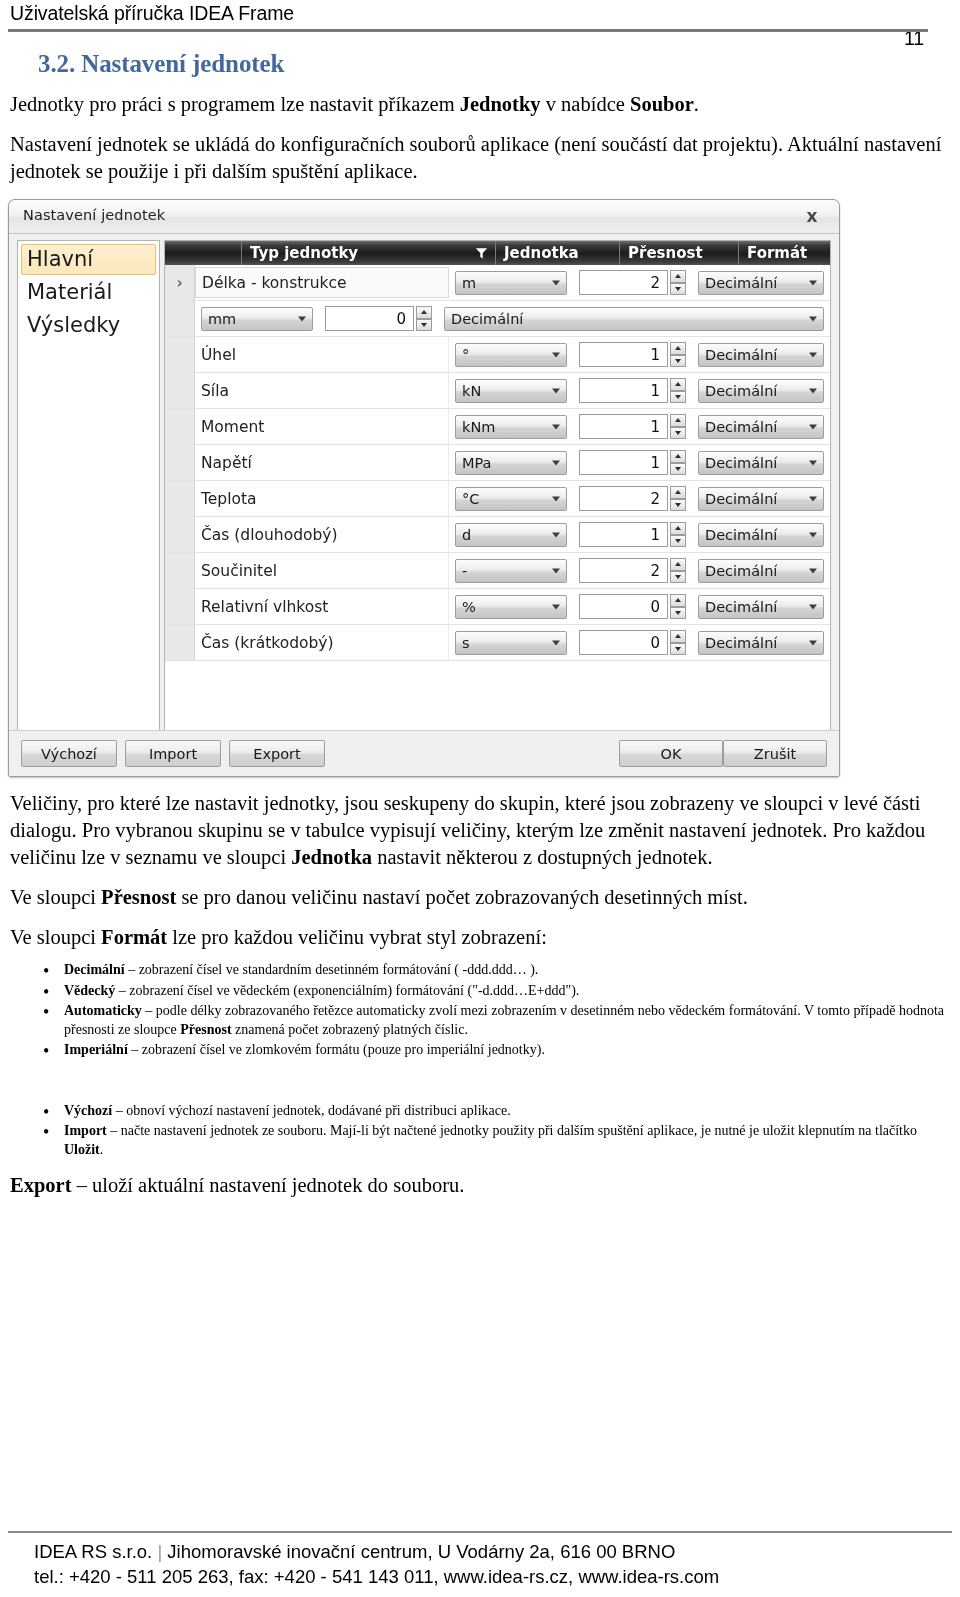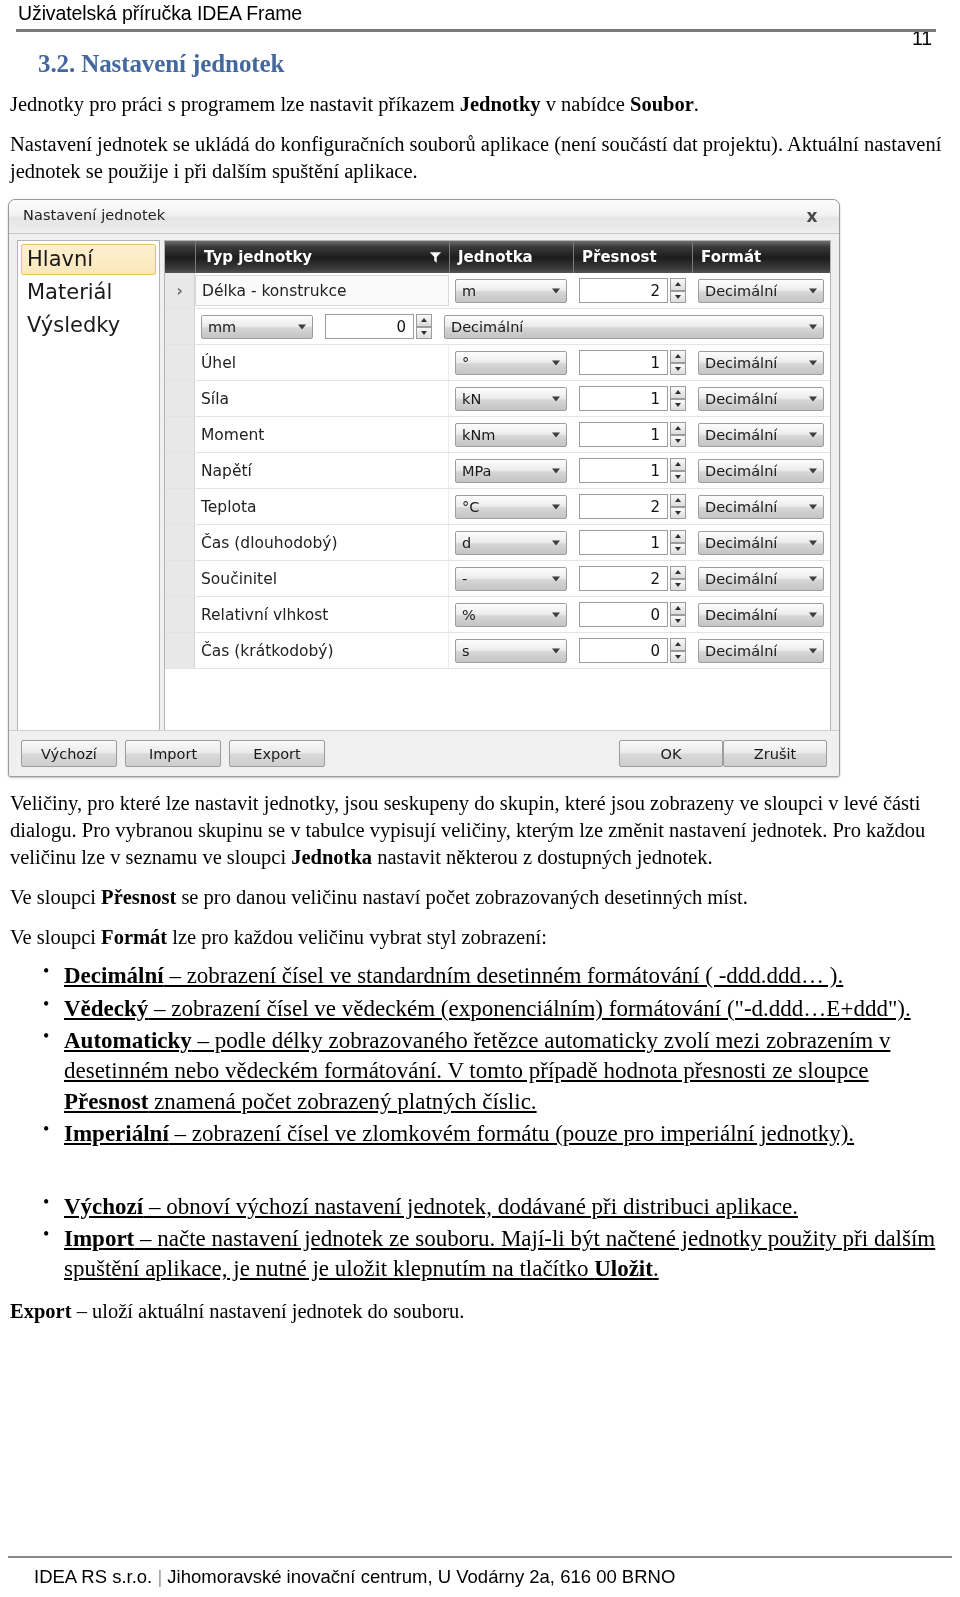--- a/index.html
+++ b/index.html
@@ -13,21 +13,21 @@
     height: 1597px;
     position: relative;
     font-family: "Liberation Serif", "DejaVu Serif", serif;
     color: #000;
     overflow: hidden;
   }
 
   
   .page-header {
     position: absolute;
-    top: 0; left: 8px;
+    top: 0; left: 0;
     width: 936px;
     height: 34px;
     box-sizing: border-box;
   }
   .page-header .hdr-inner {
     display: flex;
     align-items: flex-start;
     justify-content: space-between;
     padding: 2px 12px 0 10px;
     font-family: "Liberation Sans", "DejaVu Sans", sans-serif;
@@ -151,22 +151,23 @@
     margin-left: 4px;
     background: #fff;
     border: 1px solid #b4b4b4;
     box-sizing: border-box;
     display: flex;
     flex-direction: column;
     overflow: hidden;
   }
   .grid-head {
     display: flex;
-    height: 32px;
+    height: 24px;
     background: linear-gradient(to bottom,#6e6e6e 0%,#3a3a3a 18%,#1c1c1c 52%,#3c3c3c 88%,#555 100%);
+    padding-left: 46px;
   }
   .grid-head .cell {
     color: #fff;
     font-size: 15px;
     font-weight: bold;
     display: flex;
     align-items: center;
     padding: 0 8px;
     box-sizing: border-box;
     position: relative;
@@ -333,24 +334,23 @@
 
   
   ul.bullets {
     margin: 10px 10px 0 10px;
     padding: 0;
     list-style: none;
   }
   ul.bullets > li {
     position: relative;
     padding-left: 54px;
-    font-size: 23px;
+    font-size: 14px;
     line-height: 1.32;
     margin-bottom: 2px;
-    text-decoration: underline;
   }
   ul.bullets > li::before {
     content: "\2022";
     position: absolute;
     left: 33px;
     top: -1px;
     font-size: 18px;
   }
   .gap-block { height: 30px; }
 
@@ -783,14 +783,15 @@
   </p>
 
 </div>
 
 <div class="page-footer">
   <div class="ftr-rule"></div>
   <div class="ftr-lines">
     <div>
       <span>IDEA RS s.r.o.</span><span class="sep-bar"> | </span><span>Jihomoravské inovační centrum, U Vodárny 2a, 616 00 BRNO</span>
     </div>
+    <div>tel.: +420 - 511 205 263, fax: +420 - 541 143 011, www.idea-rs.cz, www.idea-rs.com</div>
   </div>
 </div>
 
 </body></html>

